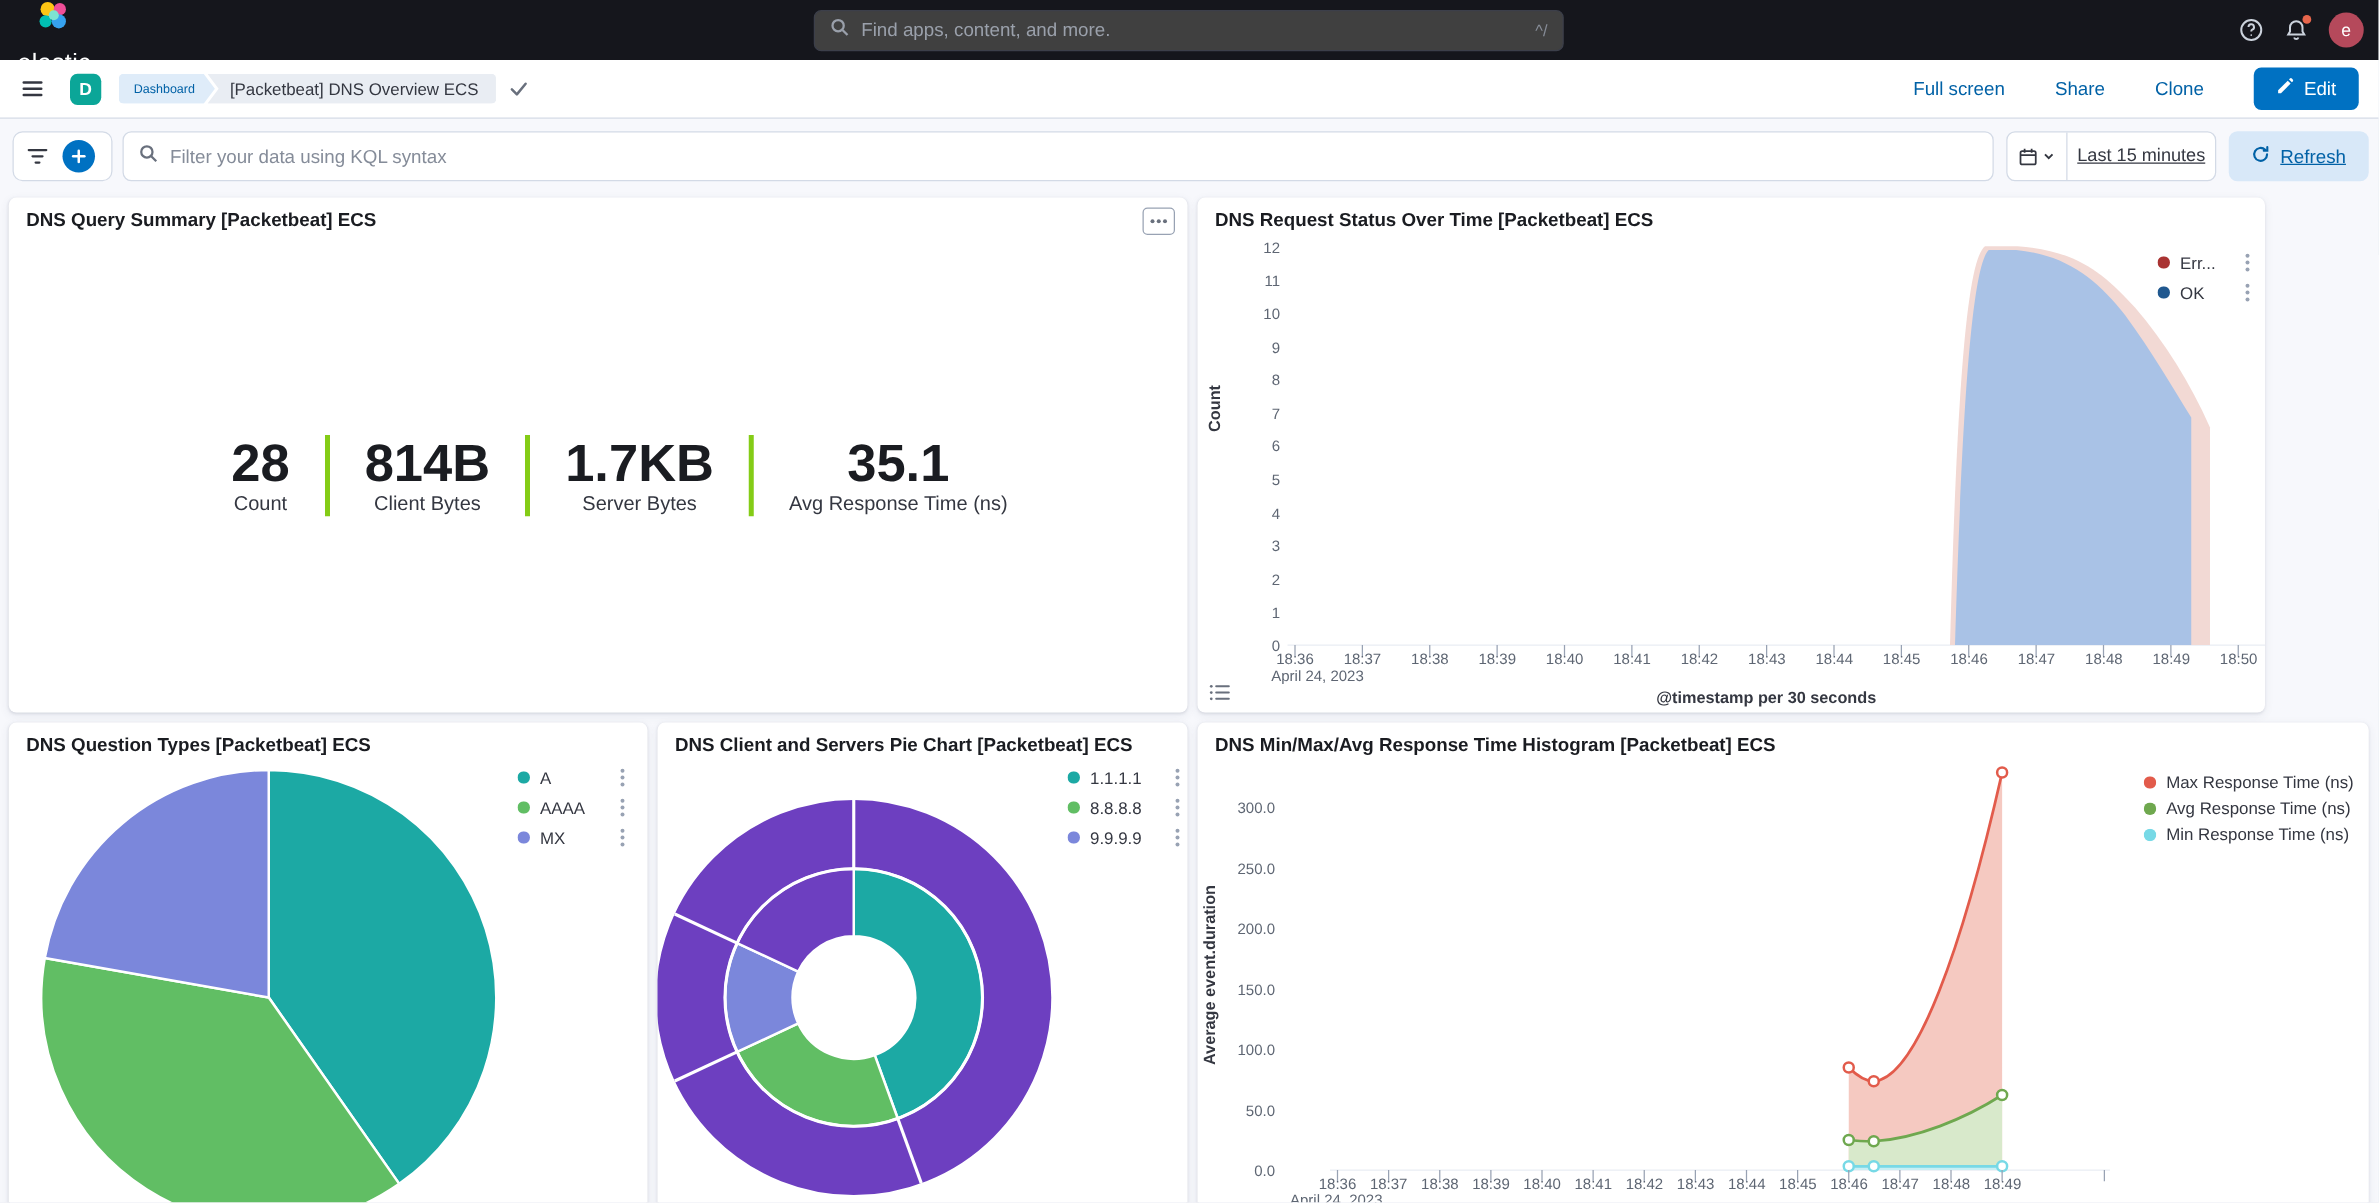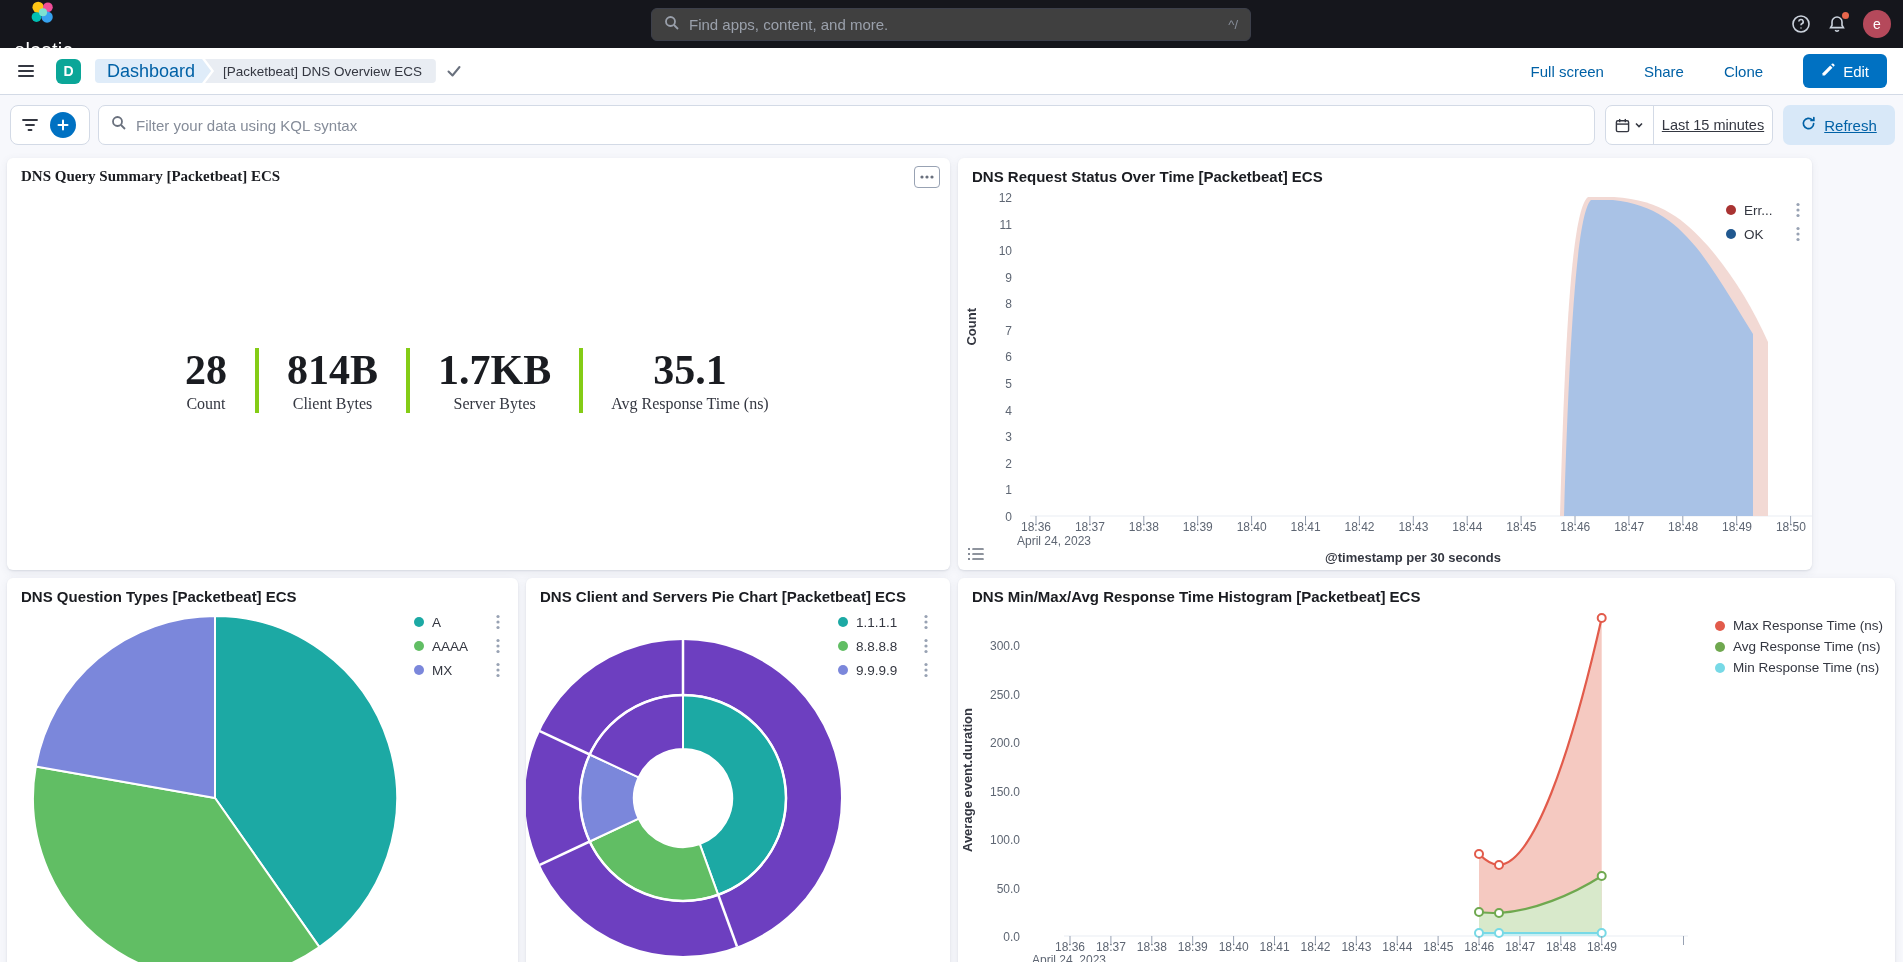--- a/index.html
+++ b/index.html
@@ -16,21 +16,21 @@
   .hicons { position:absolute; right:12px; top:0; height:48px; display:flex; align-items:center; gap:16px; }
   .hicon { width:20px; height:20px; position:relative; color:#cbd2dc; cursor:pointer; }
   .bell-dot { position:absolute; top:-2px; right:-2px; width:7px; height:7px; border-radius:50%; background:#e7664c; }
   .avatar { width:28px; height:28px; border-radius:50%; background:#b5495b; color:#fff; display:flex; align-items:center; justify-content:center; font-size:14px; cursor:pointer; }
 
   
   .navbar { position:absolute; top:48px; left:0; right:0; height:47px; background:#fff; border-bottom:1px solid #d3dae6; display:flex; align-items:center; }
   .burger { margin-left:16px; width:20px; height:20px; color:#343741; cursor:pointer; }
   .appbadge { margin-left:20px; width:25px; height:25px; border-radius:6px; background:#0ba698; color:#fff; font-size:14px; font-weight:700; display:flex; align-items:center; justify-content:center; cursor:pointer; }
   .crumbs { display:flex; align-items:center; margin-left:14px; }
-  .crumb1 { height:24px; display:flex; align-items:center; padding:0 16px 0 12px; background:#dfecf9; color:#0061a6; font-size:18px; cursor:pointer;
+  .crumb1 { height:24px; display:flex; align-items:center; padding:0 16px 0 12px; background:#dfecf9; color:#0061a6; font-size:10px; cursor:pointer;
             clip-path:polygon(0 0, calc(100% - 9px) 0, 100% 50%, calc(100% - 9px) 100%, 0 100%); border-radius:4px 0 0 4px; }
   .crumb2 { height:24px; display:flex; align-items:center; padding:0 14px 0 18px; background:#e9edf3; color:#343741; font-size:13.5px; margin-left:-6px; cursor:pointer;
             clip-path:polygon(0 0, 100% 0, 100% 100%, 0 100%, 9px 50%); border-radius:0 4px 4px 0; }
   .savedcheck { margin-left:10px; width:16px; height:16px; color:#69707d; }
   .navlinks { margin-left:auto; display:flex; align-items:center; gap:40px; padding-right:16px; }
   .navlink { color:#0061a6; font-size:15px; cursor:pointer; }
   .editbtn { height:34px; padding:0 18px; background:#0071c2; border:none; border-radius:6px; color:#fff; font-size:15px; font-family:inherit; display:flex; align-items:center; gap:8px; cursor:pointer; }
 
   
   .toolbar { position:absolute; top:105px; left:10px; right:8px; height:40px; display:flex; align-items:center; }
@@ -41,21 +41,21 @@
   .kql .ph { color:#858c99; font-size:15px; }
   .datepicker { margin-left:10px; width:168px; height:40px; background:#fff; border:1px solid #d3dae6; border-radius:7px; display:flex; align-items:center; cursor:pointer; }
   .dp-left { width:48px; display:flex; align-items:center; justify-content:center; gap:4px; color:#343741; border-right:1px solid #d3dae6; height:100%; }
   .dp-text { flex:1; text-align:center; font-size:14.5px; color:#343741;text-decoration:underline; }
   .refreshbtn { margin-left:10px; width:112px; height:40px; background:#d8e8f8; border:none; border-radius:7px; color:#0061a6; font-size:15px; font-family:inherit; display:flex; align-items:center; justify-content:center; gap:8px; cursor:pointer; }
   .refreshbtn .lbl { text-decoration:underline; }
 
   
   .panel { position:absolute; background:#fff; border-radius:6px; overflow:hidden;
            box-shadow:0 1px 2px rgba(65,78,101,.12), 0 2.6px 8px rgba(65,78,101,.08); }
-  .p1 { left:7px;  top:158px; width:943px; height:412px;font-family:Liberation Serif, serif; }
+  .p1 { left:7px;  top:158px; width:943px; height:412px; }
   .p2 { left:958px; top:158px; width:854px; height:412px; }
   .p3 { left:7px;  top:578px; width:511px; height:420px; }
   .p4 { left:526px; top:578px; width:424px; height:420px; }
   .p5 { left:958px; top:578px; width:937px; height:420px; }
   .ptitle { position:absolute; left:14px; top:10px; font-size:15px; font-weight:700; color:#1a1c21; }
   .opts { position:absolute; right:10px; top:8px; width:26px; height:22px; border:1px solid #98a2b3; border-radius:4px; display:flex; align-items:center; justify-content:center; color:#69707d; cursor:pointer; background:#fff; }
 
   
   .metrics { position:absolute; left:150px; top:190px; display:flex; }
   .metric { padding:0 28px; text-align:center; }
@@ -233,21 +233,21 @@
         <div class="val">35.1</div>
         <div class="lab">Avg Response Time (ns)</div>
       </div>
       </div>
   </div>
 
   <div class="panel p2">
     <div class="ptitle">DNS Request Status Over Time [Packetbeat] ECS</div>
 
     <div class="ytitle" style="left:6px; top:150px;">Count</div>
-    <div class="yticks" style="left:4px; width:50px; top:33px; height:333px;">
+    <div class="yticks" style="left:16px; width:50px; top:33px; height:333px;">
         <span>12</span>
         <span>11</span>
         <span>10</span>
         <span>9</span>
         <span>8</span>
         <span>7</span>
         <span>6</span>
         <span>5</span>
         <span>4</span>
         <span>3</span>
@@ -404,21 +404,21 @@
       </g>
       <g stroke="#fff" stroke-width="2" stroke-linejoin="round">
         <path d="M157,97 A103,103 0 0 1 192.2,296.8 L173.8,246.1 A49,49 0 0 0 157,151 Z" fill="#1CA9A4"></path>
         <path d="M192.2,296.8 A103,103 0 0 1 63.7,243.5 L112.6,220.7 A49,49 0 0 0 173.8,246.1 Z" fill="#61BE64"></path>
         <path d="M63.7,243.5 A103,103 0 0 1 63.7,156.5 L112.6,179.3 A49,49 0 0 0 112.6,220.7 Z" fill="#7B87DB"></path>
         <path d="M63.7,156.5 A103,103 0 0 1 157,97 L157,151 A49,49 0 0 0 112.6,179.3 Z" fill="#6D3FC0"></path>
       </g>
       <circle cx="157" cy="200" r="103" fill="none" stroke="#fff" stroke-width="2.5"></circle>
       <circle cx="157" cy="200" r="49" fill="#fff"></circle>
     </svg>
-    <div class="legend" style="right:20px; top:36px; width:92px;">
+    <div class="legend" style="right:4px; top:36px; width:92px;">
       <div class="lrow">
         <svg width="10" height="10">
             <circle cx="5" cy="5" r="5" fill="#1CA9A4"></circle>
           </svg>
         <span>1.1.1.1</span>
         <span class="lmenu">
           <svg width="4" height="16" viewBox="0 0 4 16" fill="currentColor">
               <circle cx="2" cy="2.5" r="1.6"></circle>
               <circle cx="2" cy="8" r="1.6"></circle>
               <circle cx="2" cy="13.5" r="1.6"></circle>

